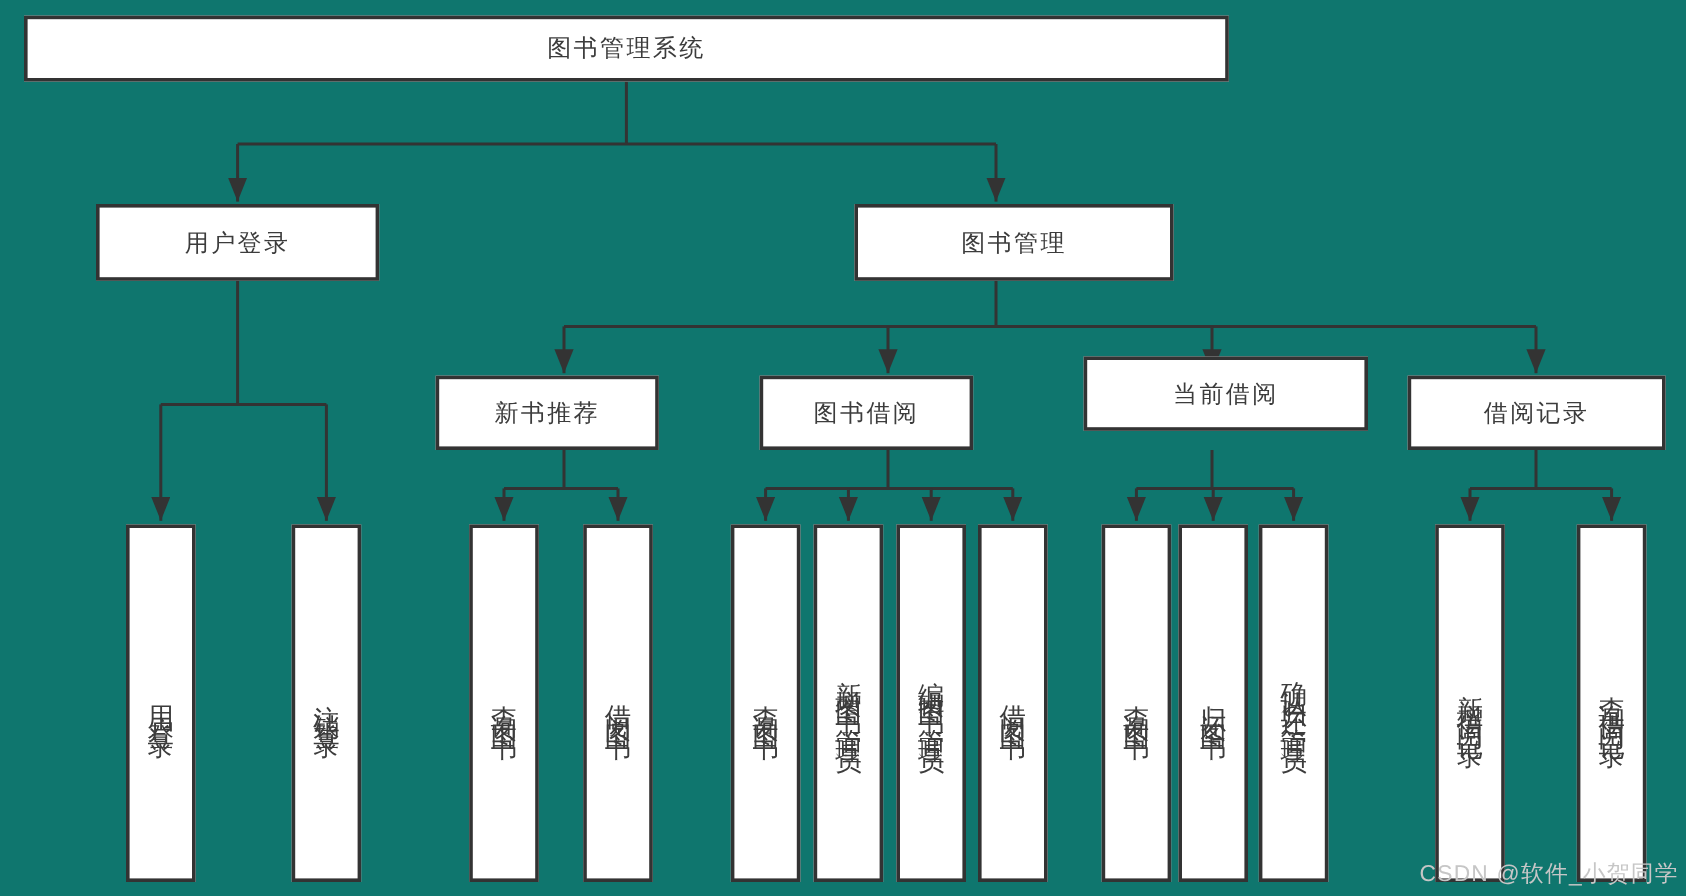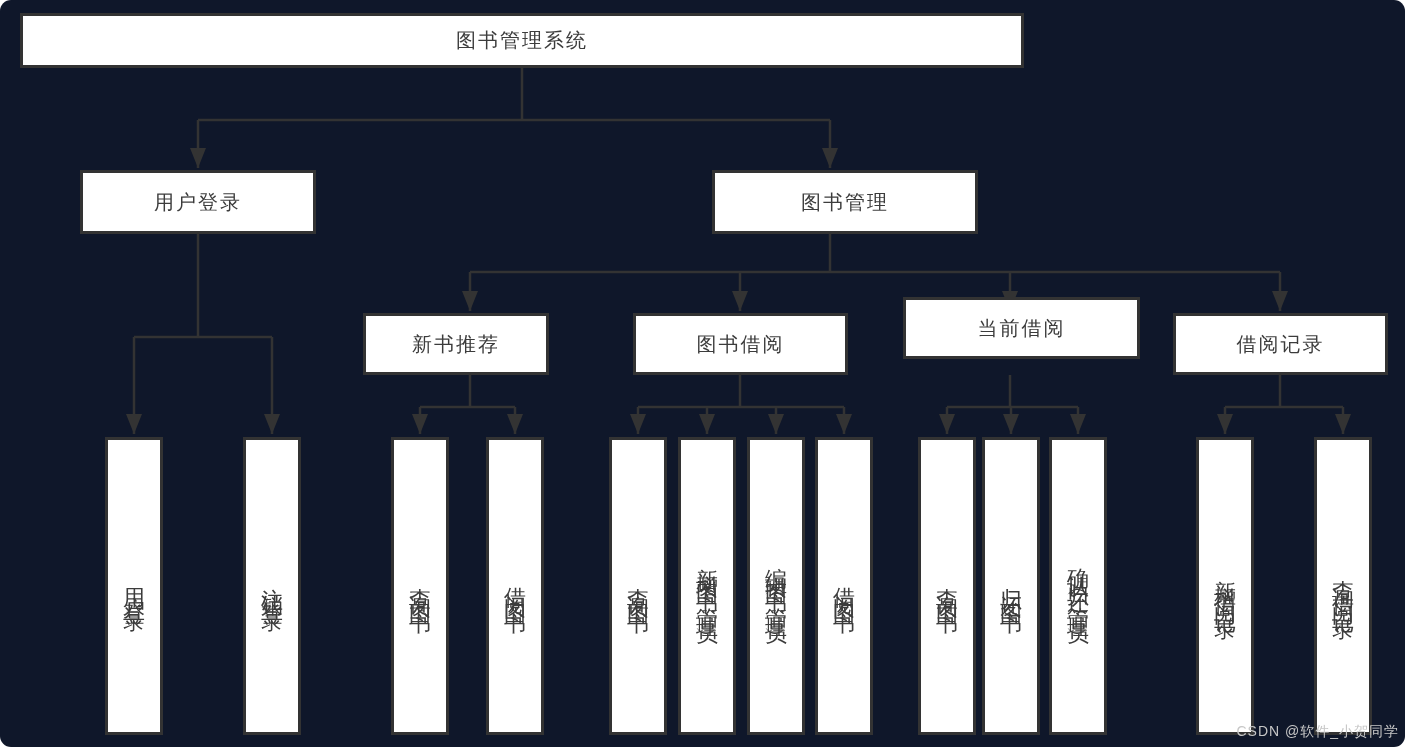--- a/index.html
+++ b/index.html
@@ -1,29 +1,29 @@
 <!DOCTYPE html>
 <html><head>
 <meta charset="utf-8">
 <style>
   html,body{margin:0;padding:0;background:#ffffff;}
   #canvas{
-    position:relative;width:1405px;height:747px;background:#0f172a;
-    font-family:"Liberation Sans","DejaVu Sans",sans-serif;color:#3c3c3c;overflow:hidden;border-radius:11px;
+    position:relative;width:1405px;height:747px;background:#0f766e;
+    font-family:"Liberation Sans","DejaVu Sans",sans-serif;color:#3c3c3c;overflow:hidden;
   }
   .connectors{position:absolute;left:0;top:0;}
   .conn{stroke:#333333;stroke-width:2.5;fill:none;}
   .box{
     position:absolute;box-sizing:border-box;border:3px solid #333333;background:#ffffff;
     display:flex;align-items:center;justify-content:center;text-align:center;
   }
   .h{font-size:20px;letter-spacing:2px;}
   .v{writing-mode:vertical-rl;text-orientation:mixed;font-size:22px;letter-spacing:8px;line-height:1;}
   #watermark{
-    position:absolute;right:6px;bottom:6px;font-size:14px;color:#c6c6c6;letter-spacing:1px;
+    position:absolute;right:6px;bottom:6px;font-size:19px;color:#c6c6c6;letter-spacing:1px;
     font-family:"Liberation Sans","DejaVu Sans",sans-serif;
   }
 </style>
 </head>
 <body>
 
 <div id="canvas">
 
   <svg class="connectors" width="1405" height="747" viewBox="0 0 1405 747">
     <defs>
@@ -60,21 +60,21 @@
     <line class="conn" x1="1225" y1="407" x2="1225" y2="434" marker-end="url(#arw)"></line>
     <line class="conn" x1="1343" y1="407" x2="1343" y2="434" marker-end="url(#arw)"></line>
   </svg>
 
   <div class="box h" style="left:20px;top:13px;width:1004px;height:55px">图书管理系统</div>
 
   <div class="box h" style="left:80px;top:170px;width:236px;height:64px">用户登录</div>
   <div class="box h" style="left:712px;top:170px;width:266px;height:64px">图书管理</div>
 
   <div class="box h" style="left:363px;top:313px;width:186px;height:62px">新书推荐</div>
-  <div class="box h" style="left:633px;top:313px;width:215px;height:62px">图书借阅</div>
+  <div class="box h" style="left:633px;top:313px;width:178px;height:62px">图书借阅</div>
   <div class="box h" style="left:903px;top:297px;width:237px;height:62px">当前借阅</div>
   <div class="box h" style="left:1173px;top:313px;width:215px;height:62px">借阅记录</div>
 
   <div class="box v" style="left:105px;top:437px;width:58px;height:298px">用户登录</div>
   <div class="box v" style="left:243px;top:437px;width:58px;height:298px">注销登录</div>
 
   <div class="box v" style="left:391px;top:437px;width:58px;height:298px">查询图书</div>
   <div class="box v" style="left:486px;top:437px;width:58px;height:298px">借阅图书</div>
 
   <div class="box v" style="left:609px;top:437px;width:58px;height:298px">查询图书</div>

